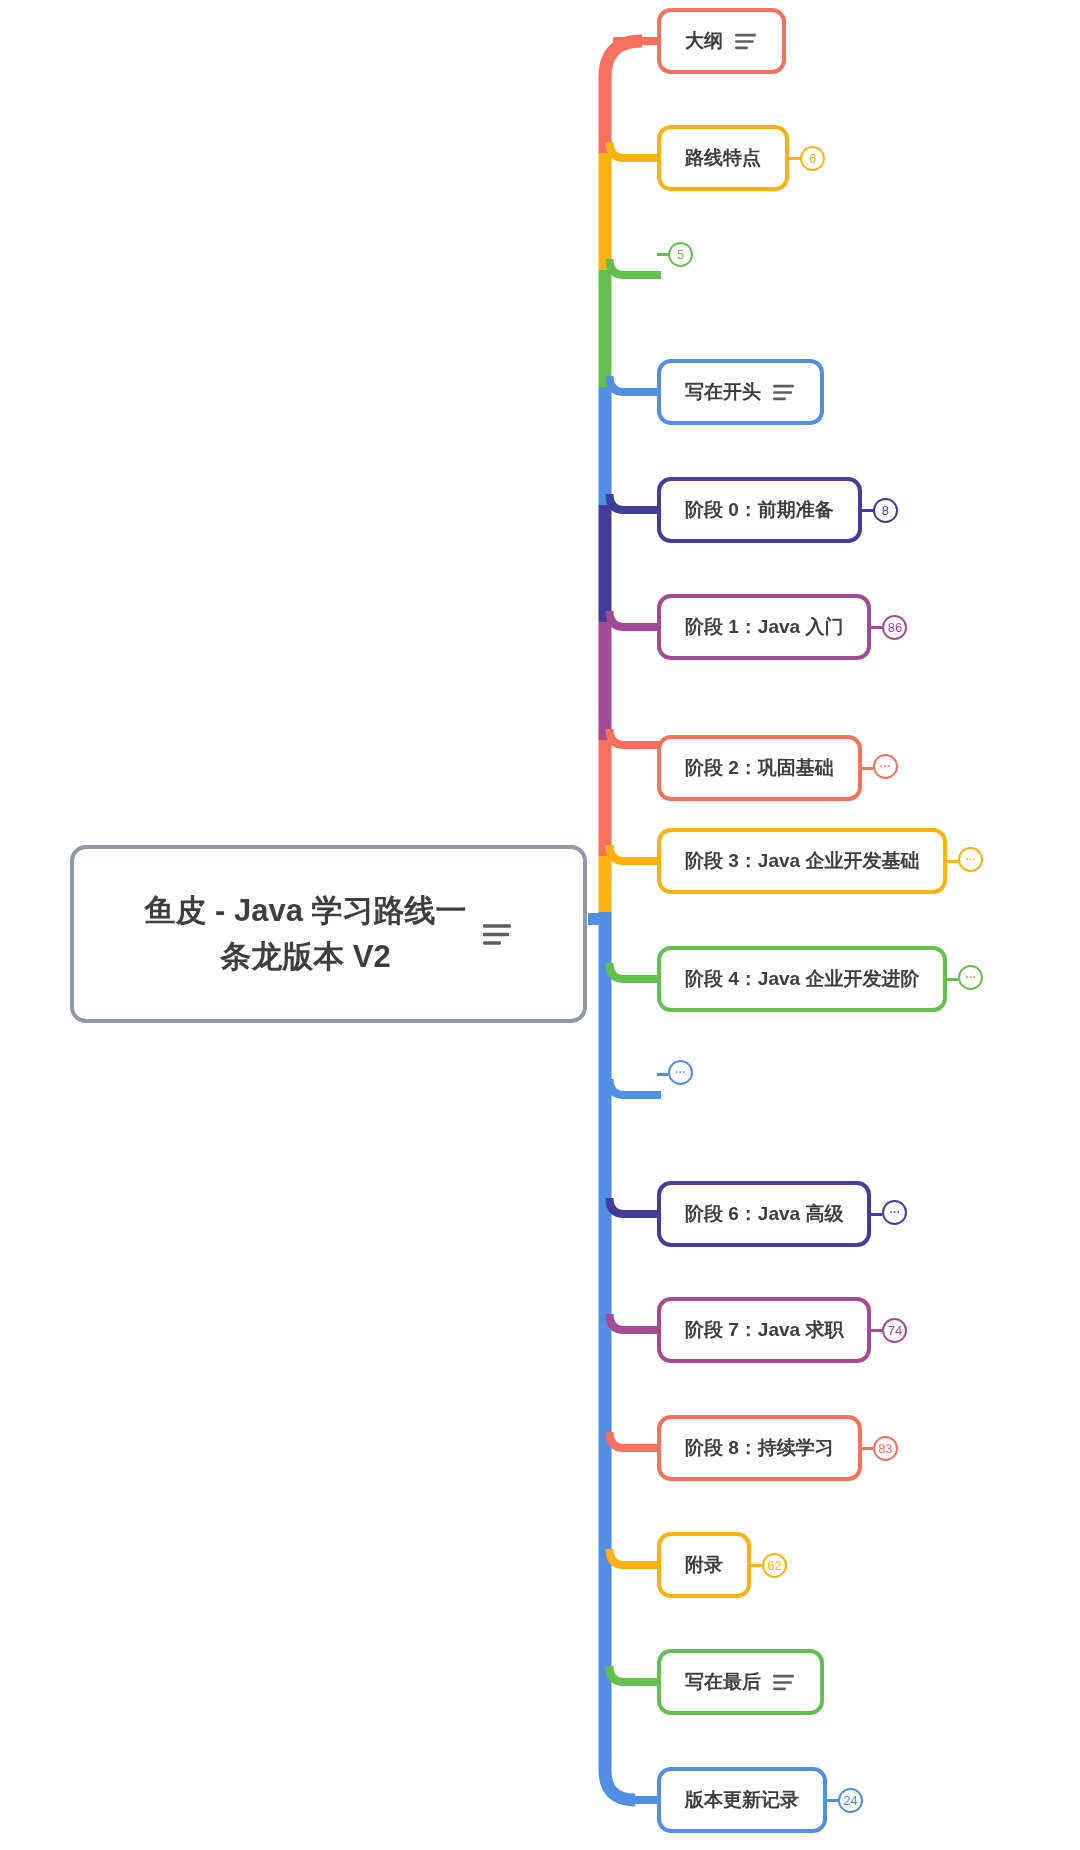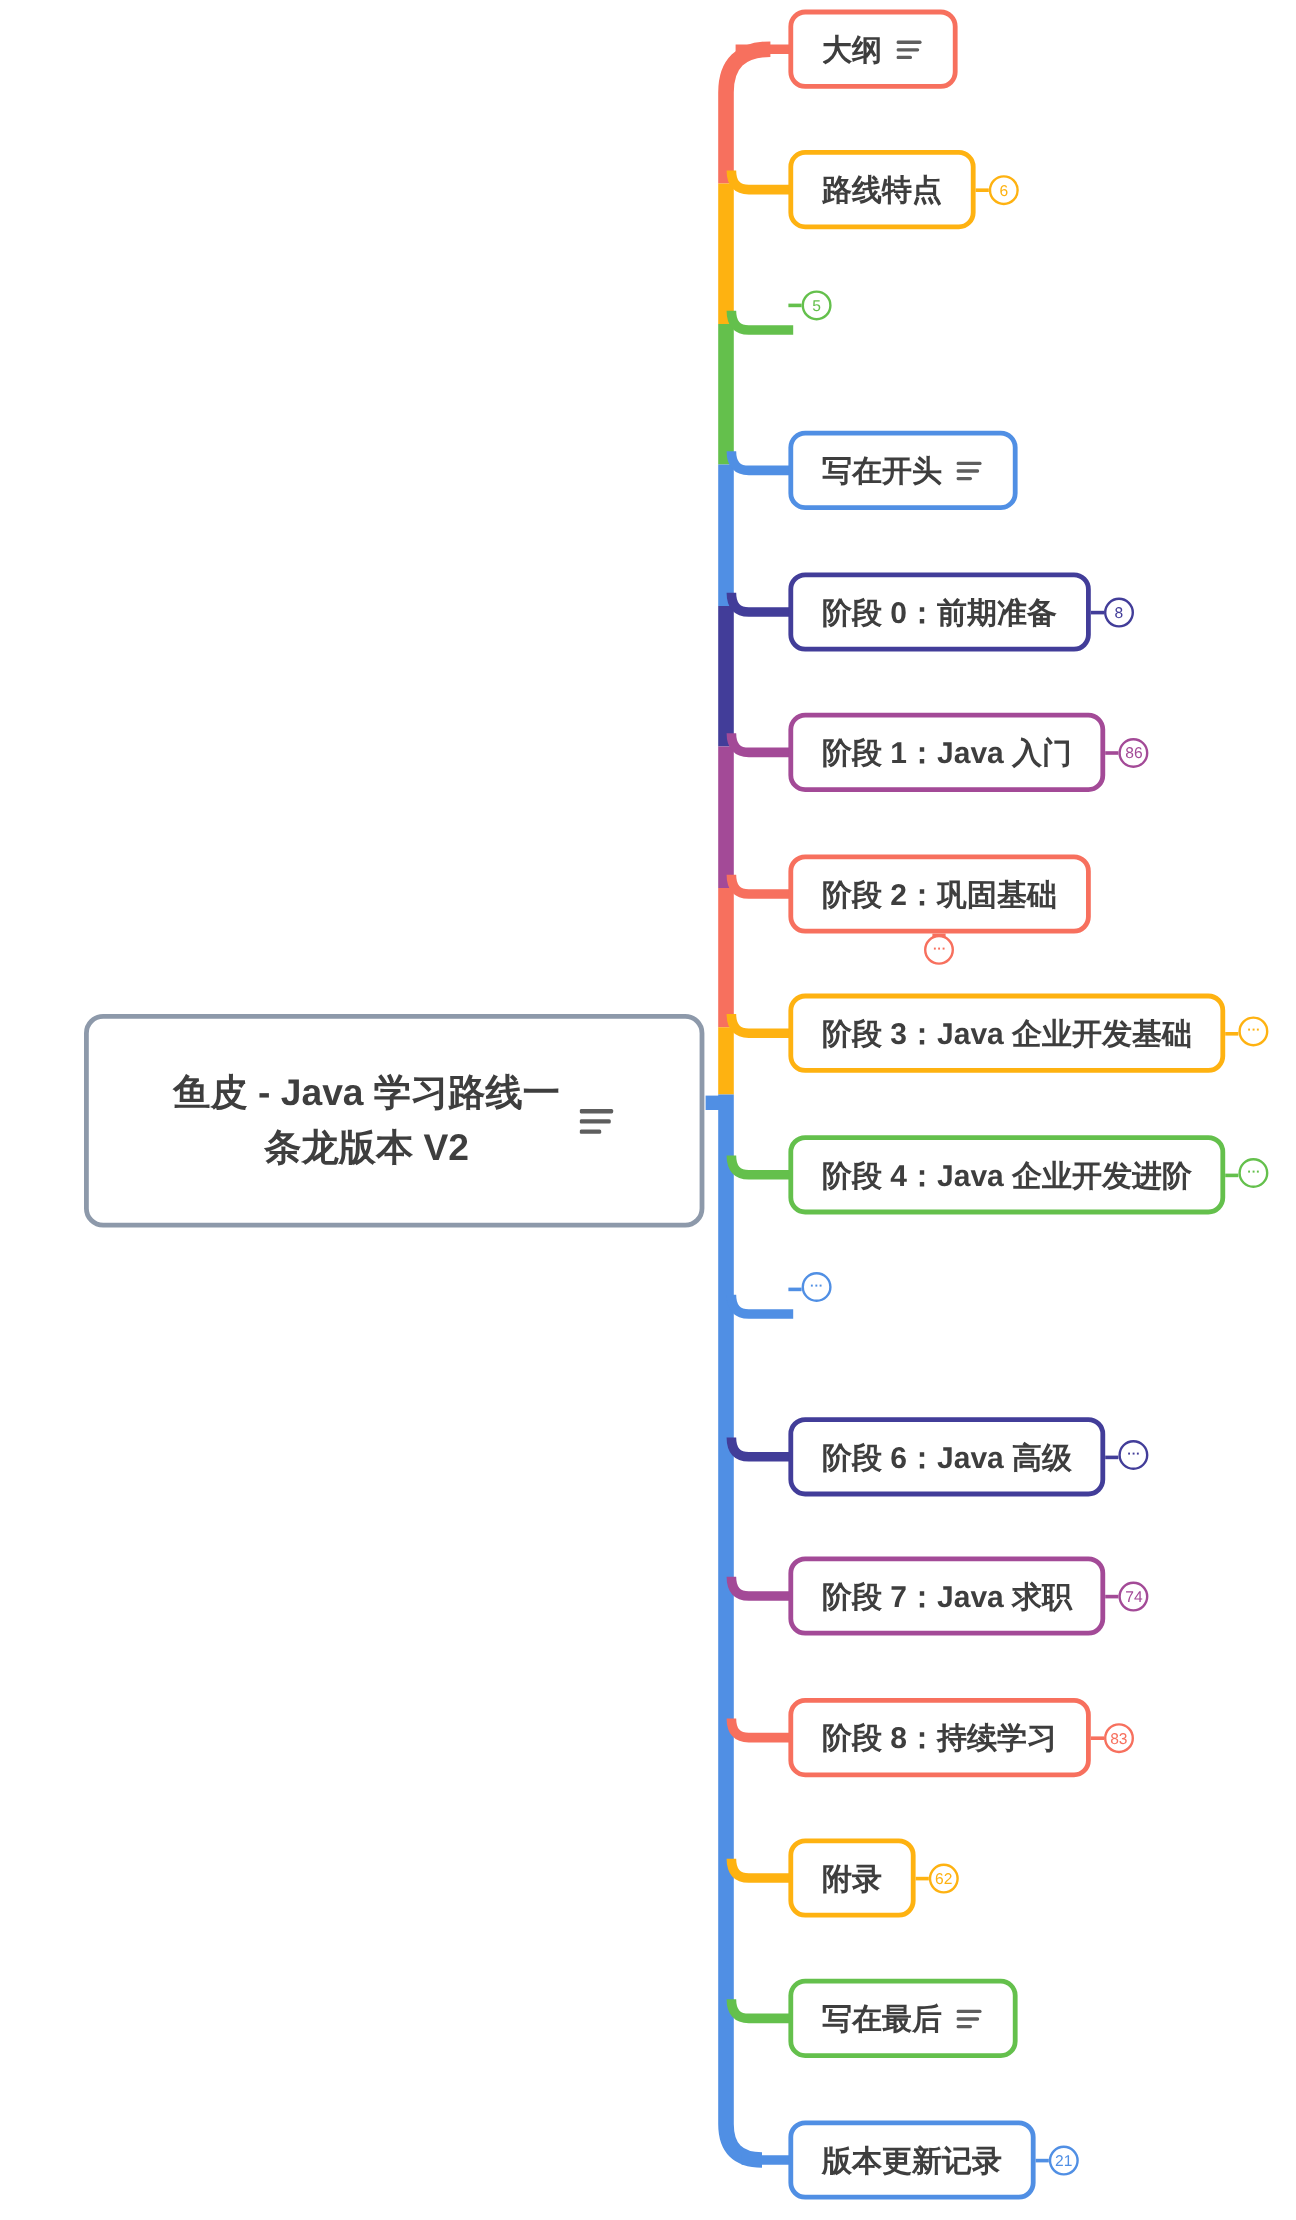--- a/index.html
+++ b/index.html
@@ -1,21 +1,21 @@
 <!DOCTYPE html>
 <html><head>
 <meta charset="utf-8">
 <style>
   html,body{margin:0;padding:0;background:#ffffff;}
   #canvas{position:relative;width:1080px;height:1850px;background:#ffffff;overflow:hidden;
           font-family:"Liberation Sans","DejaVu Sans",sans-serif;}
   #connectors{position:absolute;left:0;top:0;z-index:0;}
   .row{position:absolute;display:flex;align-items:center;z-index:1;}
   .node{height:66px;box-sizing:border-box;background:#ffffff;border:4px solid;border-radius:14px;
-        display:flex;align-items:center;gap:12px;padding:0 24px;font-size:25px;font-weight:700;
+        display:flex;align-items:center;gap:12px;padding:0 24px;font-size:19px;font-weight:700;
         color:#3e3e3e;white-space:nowrap;}
   .note-icon{display:inline-flex;align-items:center;}
   .bline{width:11px;height:3px;flex:0 0 auto;}
   .badge{min-width:25px;height:25px;box-sizing:border-box;border:2px solid;border-radius:13px;
          background:#fff;display:flex;align-items:center;justify-content:center;
          font-size:13px;font-weight:400;padding:0 3px;line-height:1;}
   .badge.dots{font-size:11px;font-weight:700;letter-spacing:0px;transform:translateY(-2px);}
   .root{position:absolute;left:70px;top:845px;width:517px;height:178px;box-sizing:border-box;z-index:1;
         background:#fff;border:4px solid;border-radius:16px;display:flex;align-items:center;
         justify-content:center;gap:16px;}
@@ -111,21 +111,21 @@
         <span class="bline" style="background: rgb(66, 61, 153);"></span>
         <span class="badge" style="border-color: rgb(66, 61, 153); color: rgb(66, 61, 153);">8</span>
       </div>
       <div class="row" style="left: 657px; top: 594px;">
         <div class="node" style="border-color: rgb(163, 74, 151);">
           <span>阶段 1：Java 入门</span>
         </div>
         <span class="bline" style="background: rgb(163, 74, 151);"></span>
         <span class="badge" style="border-color: rgb(163, 74, 151); color: rgb(163, 74, 151);">86</span>
       </div>
-      <div class="row" style="left: 657px; top: 712px; flex-direction: column;">
+      <div class="row" style="left: 657px; top: 735px;">
         <div class="node" style="border-color: rgb(247, 112, 94);">
           <span>阶段 2：巩固基础</span>
         </div>
         <span class="bline" style="background: rgb(247, 112, 94);"></span>
         <span class="badge dots" style="border-color: rgb(247, 112, 94); color: rgb(247, 112, 94);">···</span>
       </div>
       <div class="row" style="left: 657px; top: 828px;">
         <div class="node" style="border-color: rgb(254, 178, 17);">
           <span>阶段 3：Java 企业开发基础</span>
         </div>
@@ -181,16 +181,16 @@
     <rect x="0" y="13.43" width="13" height="2.72" rx="1.3" fill="#5e5e5e"></rect>
             </svg>
           </span>
         </div>
       </div>
       <div class="row" style="left: 657px; top: 1767px;">
         <div class="node" style="border-color: rgb(80, 143, 228);">
           <span>版本更新记录</span>
         </div>
         <span class="bline" style="background: rgb(80, 143, 228);"></span>
-        <span class="badge" style="border-color: rgb(80, 143, 228); color: rgb(80, 143, 228);">21</span>
+        <span class="badge" style="border-color: rgb(80, 143, 228); color: rgb(80, 143, 228);">24</span>
       </div>
     </div>
 </div>
 
 </body></html>

